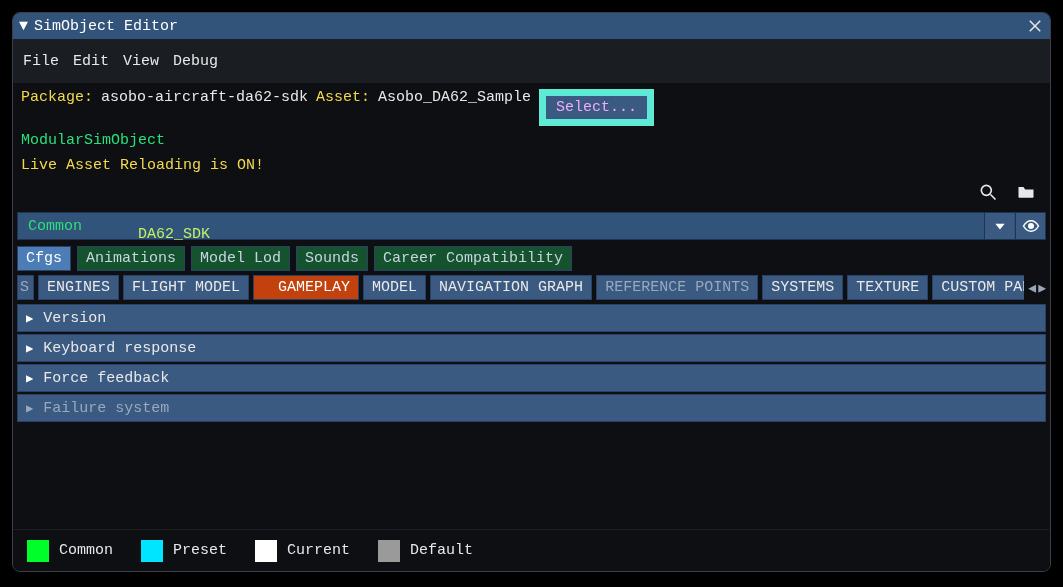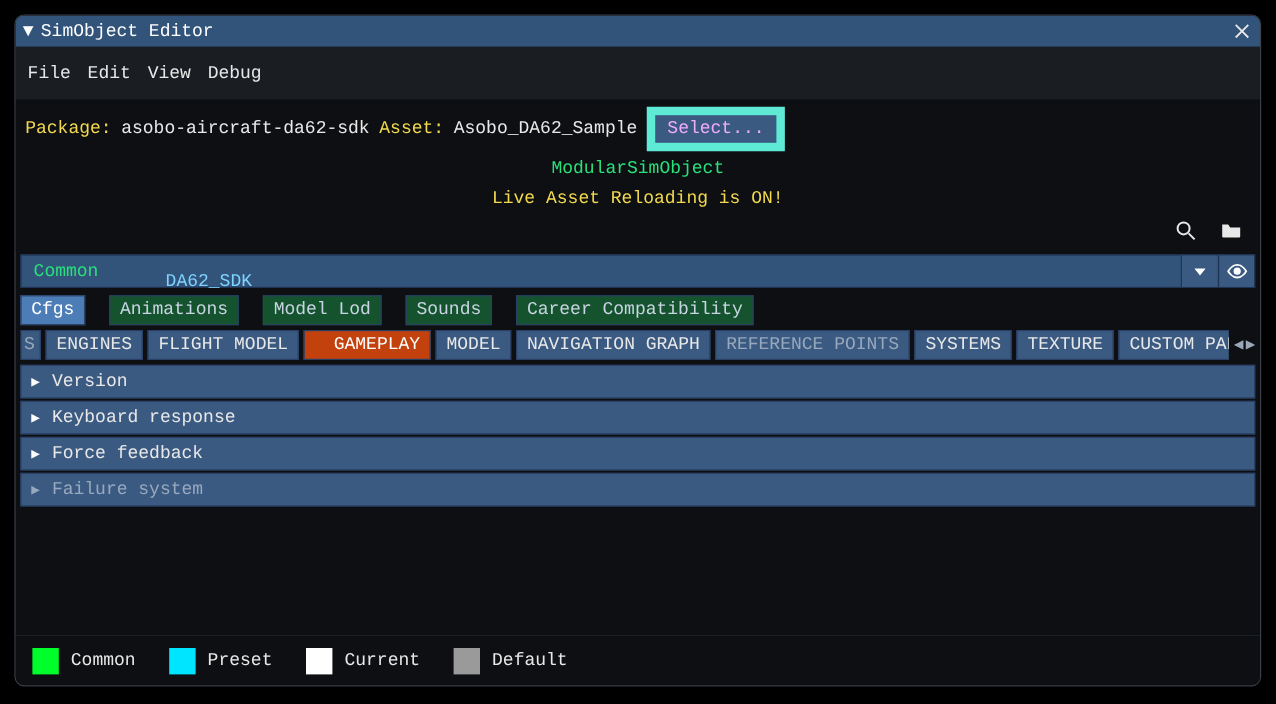--- a/index.html
+++ b/index.html
@@ -28,42 +28,42 @@
   
   .menubar {
     height: 44px; background: #1a1d22;
     display: flex; align-items: center; gap: 14px; padding: 0 10px;
     color: #e8e8e8;
   }
   
   .info {
     background: #0d0f12; padding: 6px 8px 8px 8px;
   }
-  .info-row { display:flex; align-items:center; gap:8px; flex-wrap: wrap; min-height:28px;}
+  .info-row { display:flex; align-items:flex-start; gap:8px; flex-wrap: wrap; min-height:28px;}
   .lbl-yellow { color: #f2d94e; }
   .val-white { color: #e8e8e8; }
   .lbl-green { color: #29e07b; }
   .select-btn {
     background: #3b5a82; color:#f0abfc; padding:3px 10px;
     border:7px solid #5eead4;
   }
   .info .right-icons { margin-left:auto; display:flex; gap:18px; padding-right:6px;}
   .icon-svg { width:20px; height:20px; display:block; }
   
   .common-row {
     margin: 2px 4px 4px 4px;
     height: 28px; background: #32537a;
     display:flex; align-items:center; gap: 0;
     border:1px solid #1f3452;
   }
   .common-row .lbl { color:#29e07b; padding:0 10px; width:120px;}
-  .common-row .val { color:#7dd3fc; flex:1 1 auto;margin-top:16px;}
+  .common-row .val { color:#bef264; flex:1 1 auto;margin-top:16px;}
   .sq-btn { width:30px; height:26px; margin-left:1px; background:#3b5a82; display:flex; align-items:center; justify-content:center; border-left:1px solid #1f3452;}
   
-  .tabs { display:flex; gap:20px; padding:2px 4px; flex-wrap:wrap;}
+  .tabs { display:flex; gap:6px; padding:2px 4px; flex-wrap:wrap;}
   .tab {
     background:#3b5a82; color:#fff; padding:3px 8px;
     border:1px solid #2a4065;
   }
   .tab.inactive { background:#14532d; color:#c8d4e3;}
   .tab.active { background:#4d7db6; }
   .subtabs-wrap { position:relative; display:flex; align-items:center; padding:2px 4px; }
   .subtabs { display:flex; gap:4px; overflow:hidden; flex:1 1 auto;}
   .subtab {
     background:#3b5a82; color:#e8e8e8; padding:3px 8px; white-space:nowrap;

